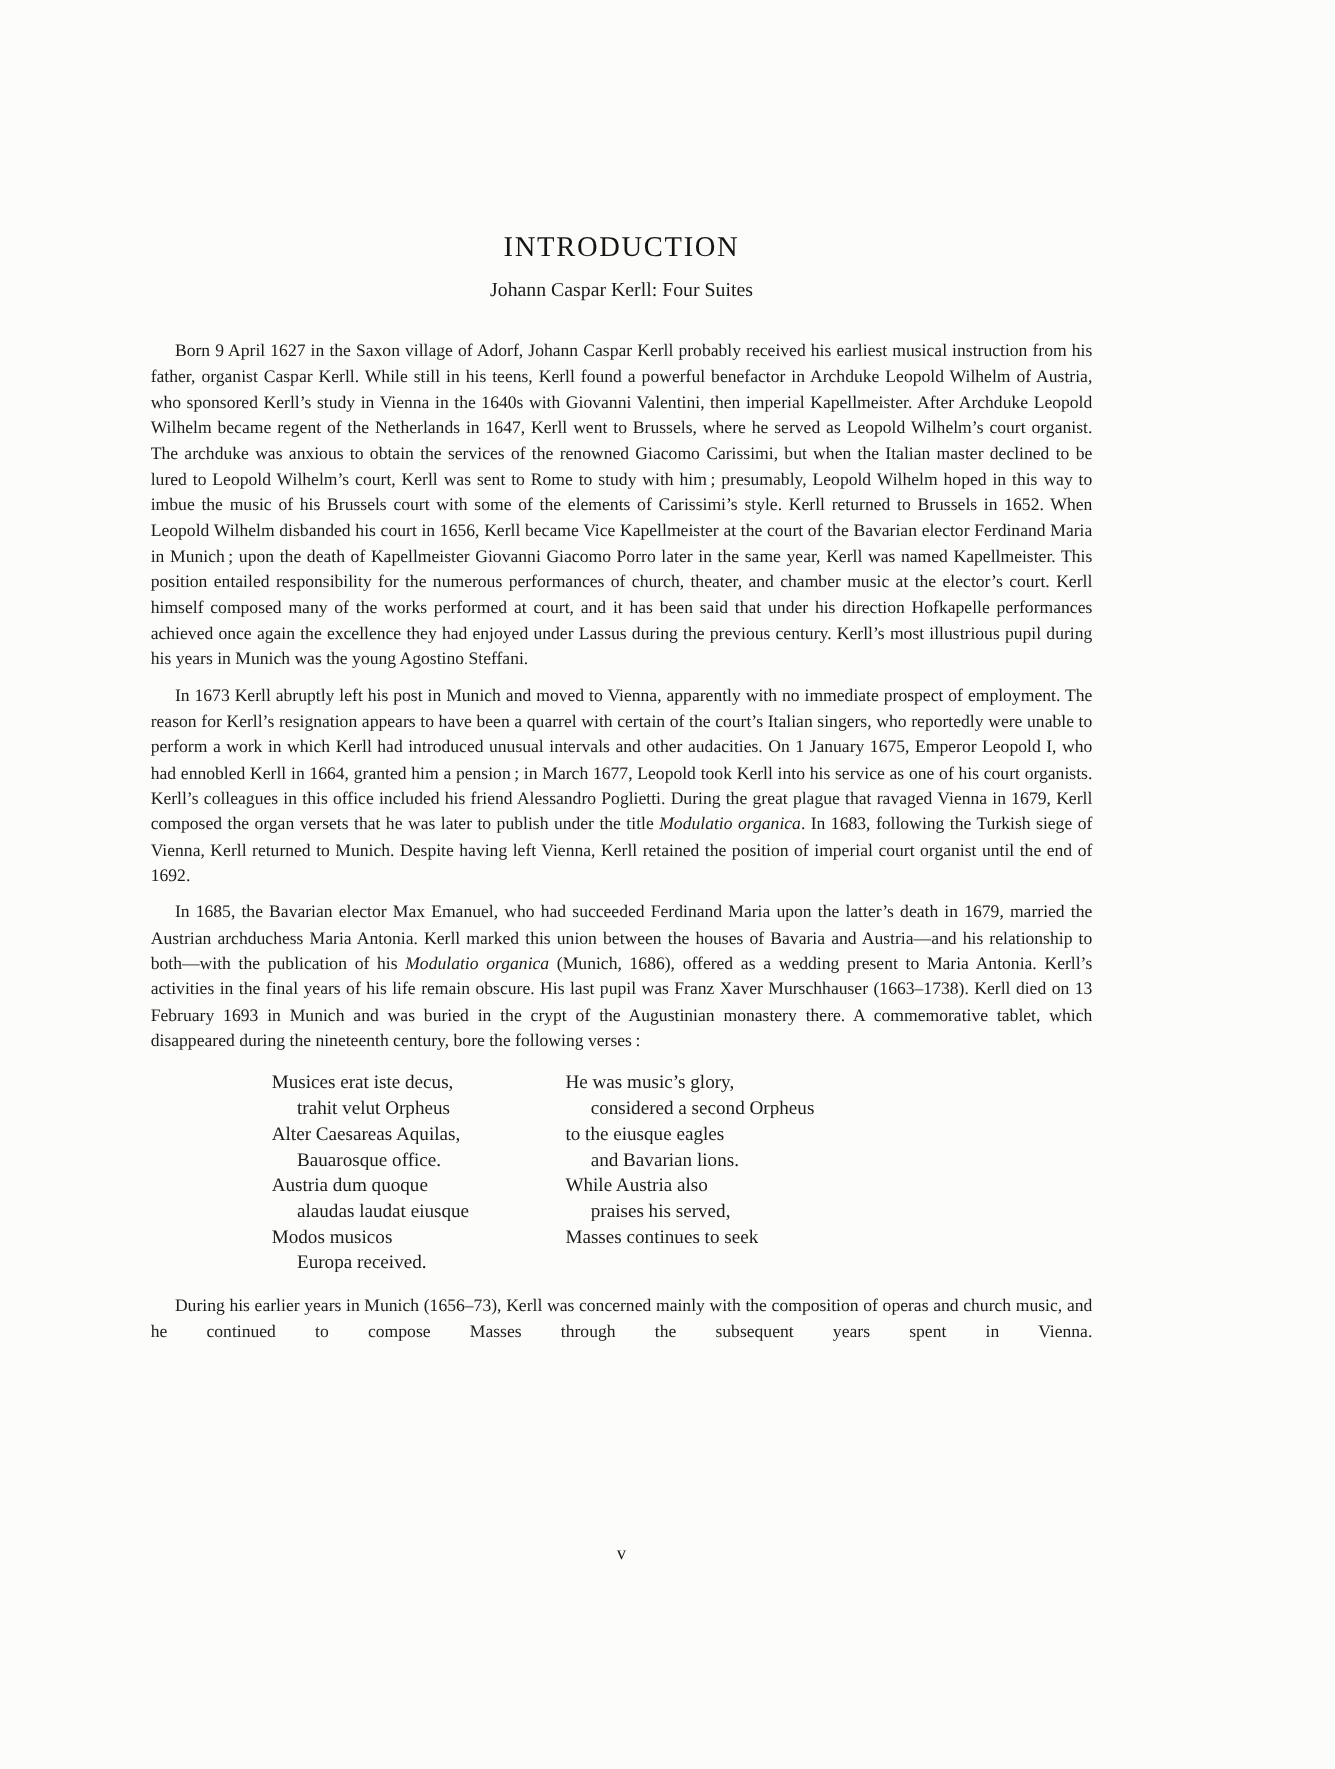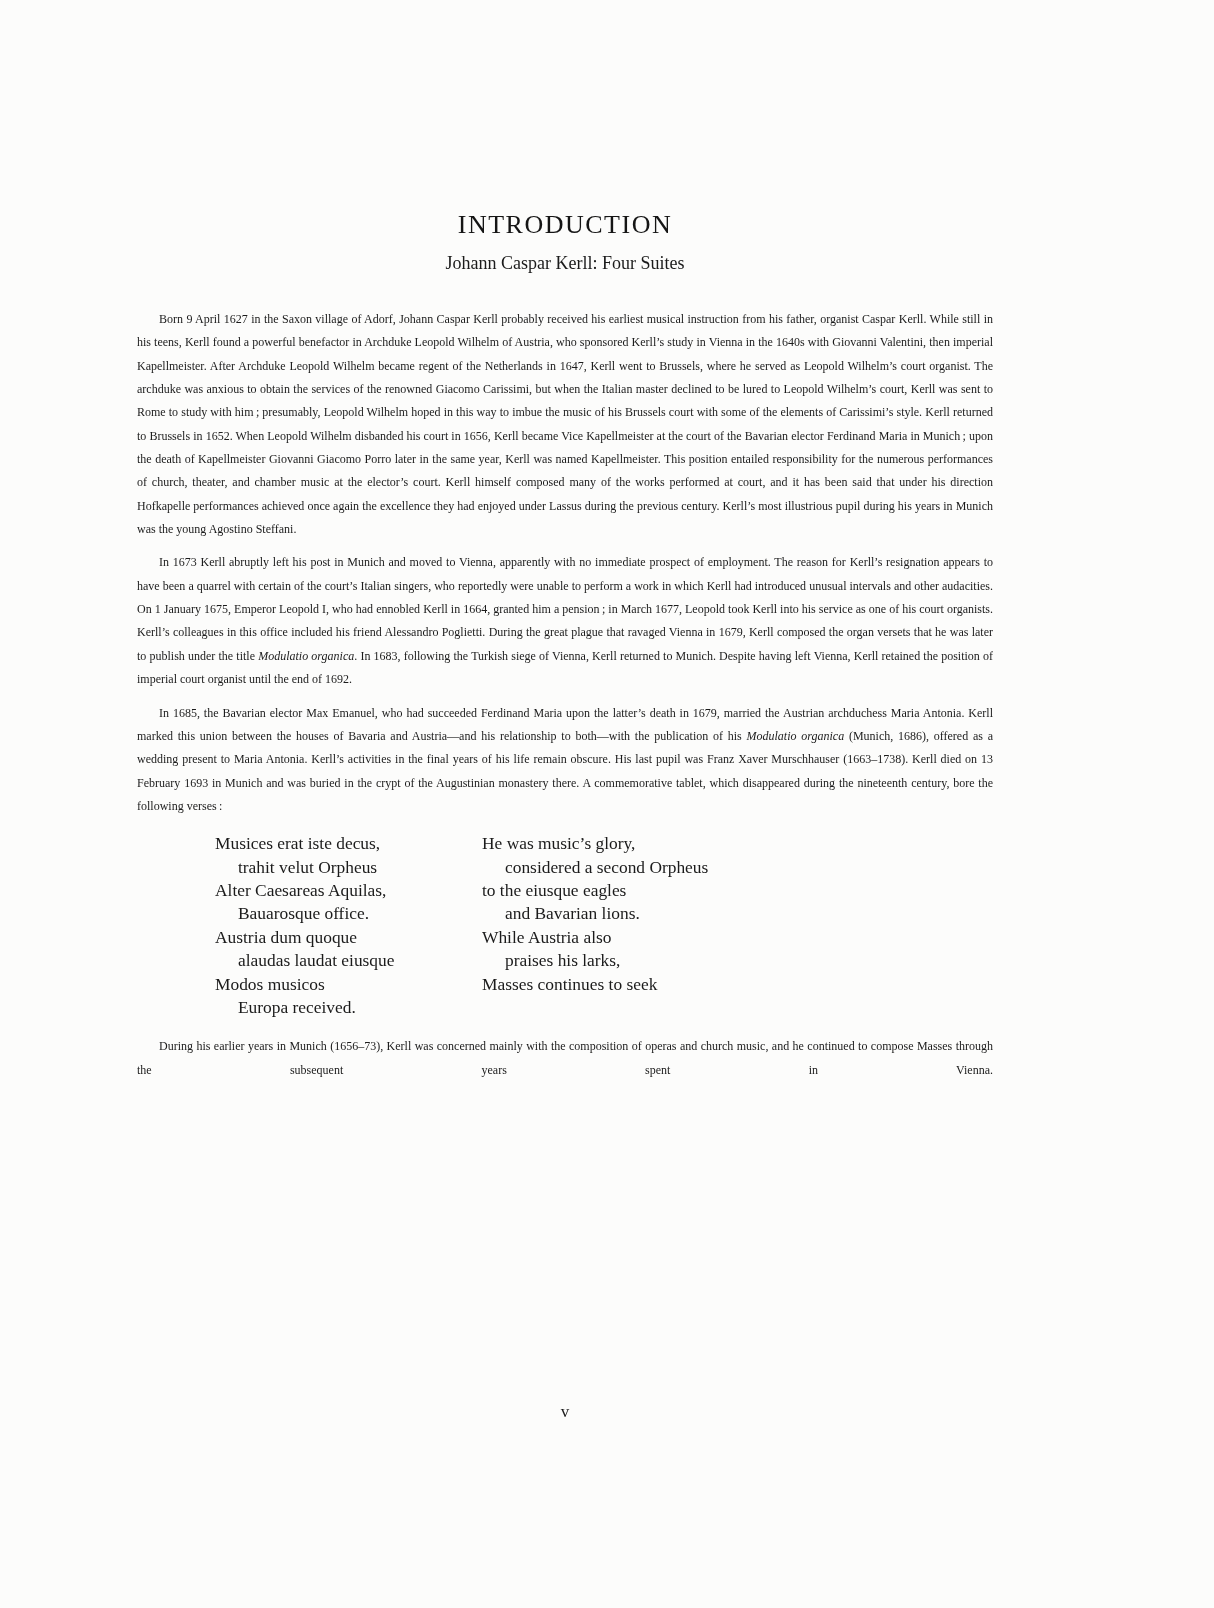--- a/index.html
+++ b/index.html
@@ -34,21 +34,21 @@
     font-weight: normal;
     font-size: 18px;
     text-align: center;
     margin: 13px 0 0 0;
     color: #1b1b1b;
   }
   .body-block {
     margin-top: 34px;
   }
   .body-para {
-    font-size: 12px;
+    font-size: 16px;
     line-height: 23.35px;
     text-align: justify;
     text-indent: 22px;
     margin: 0 0 10px 0;
   }
   .body-para .italic {
     font-style: italic;
   }
   .body-para.continues {
     text-align-last: justify;
@@ -56,21 +56,21 @@
   }
   .verse-block {
     display: flex;
     margin: 14px 0 16px 0;
   }
   .verse-col {
     font-size: 17.4px;
     line-height: 23.4px;
   }
   .verse-col-latin {
-    margin-left: 78px;
+    margin-left: 110px;
     width: 267px;
     flex: 0 0 auto;
   }
   .verse-col-english {
     flex: 1 1 auto;
   }
   .verse-line.indent {
     padding-left: 23px;
   }
   .folio {
@@ -108,21 +108,21 @@
         <div class="verse-line indent">alaudas laudat eiusque</div>
         <div class="verse-line">Modos musicos</div>
         <div class="verse-line indent">Europa received.</div>
       </div>
     <div id="verse-english" class="verse-col verse-col-english">
         <div class="verse-line">He was music’s glory,</div>
         <div class="verse-line indent">considered a second Orpheus</div>
         <div class="verse-line">to the eiusque eagles</div>
         <div class="verse-line indent">and Bavarian lions.</div>
         <div class="verse-line">While Austria also</div>
-        <div class="verse-line indent">praises his larks,</div>
+        <div class="verse-line indent">praises his served,</div>
         <div class="verse-line">Masses continues to seek</div>
       </div>
   </div>
 
   <div id="paragraphs-bottom">
       <p class="body-para continues"><span>During his earlier years in Munich (1656–73), Kerll was concerned mainly with the composition of operas and church music, and he continued to compose Masses through the subsequent years spent in Vienna.</span></p>
     </div>
 
   <div class="folio">v</div>
 

